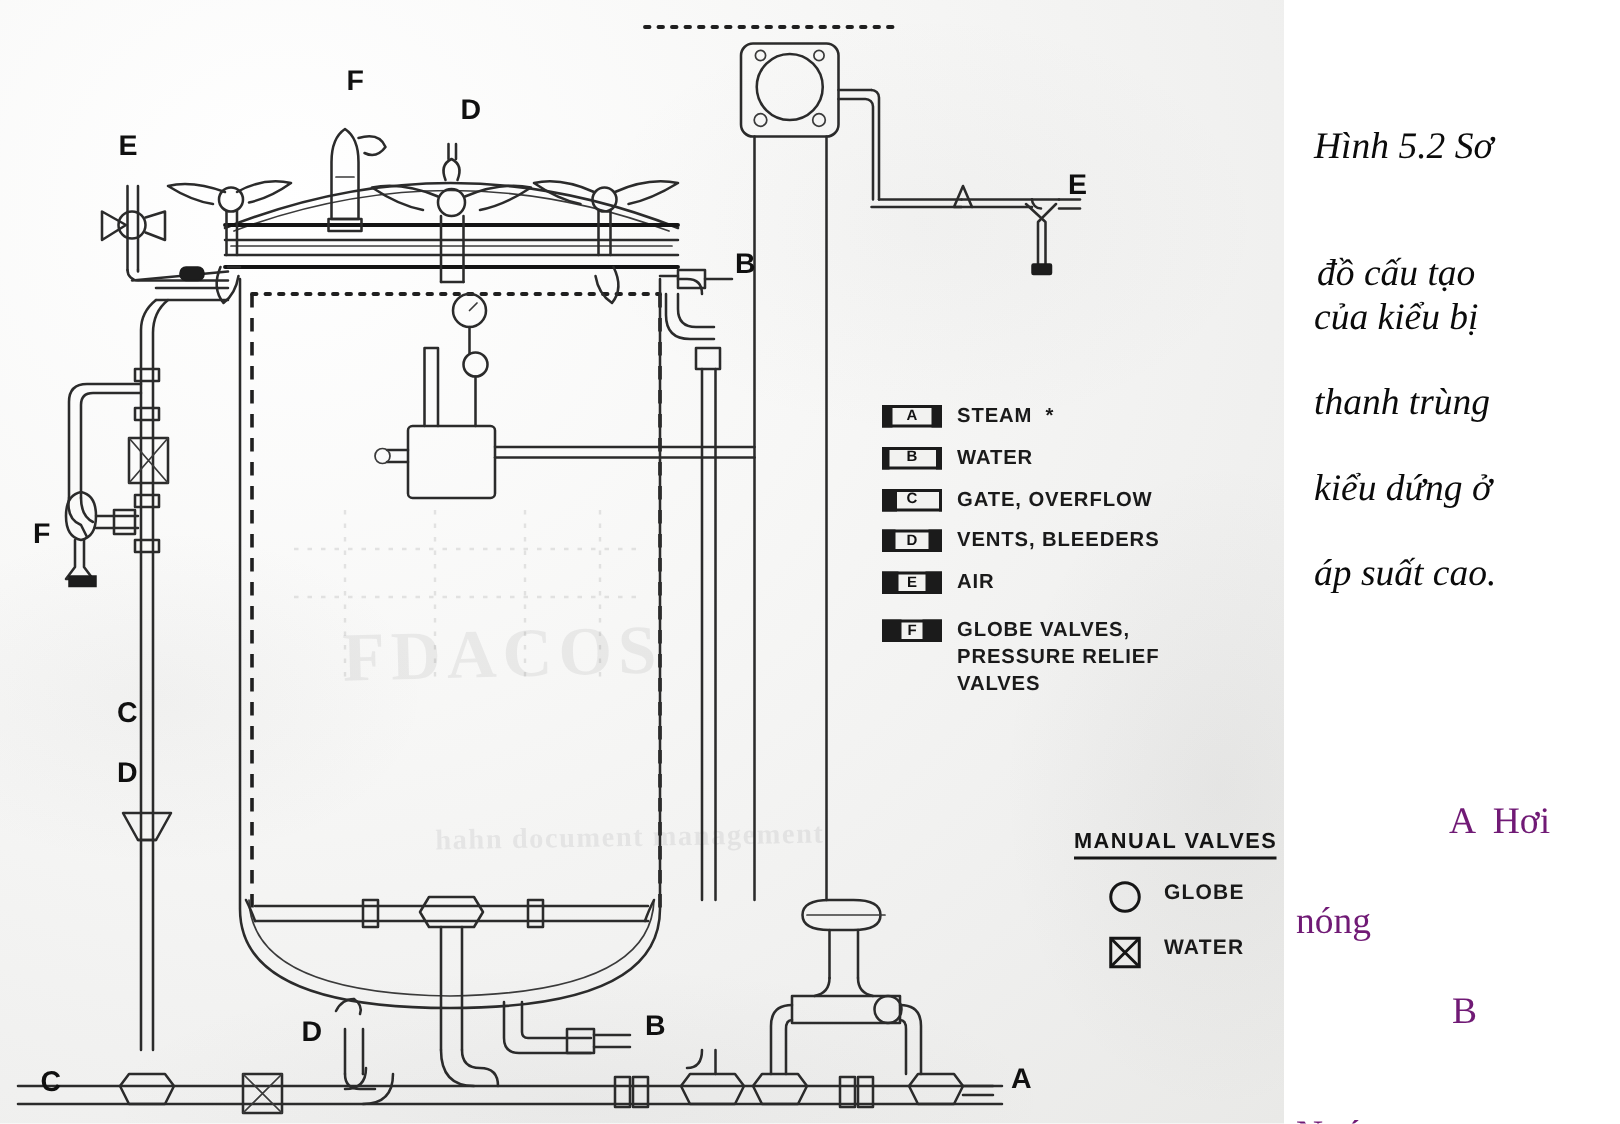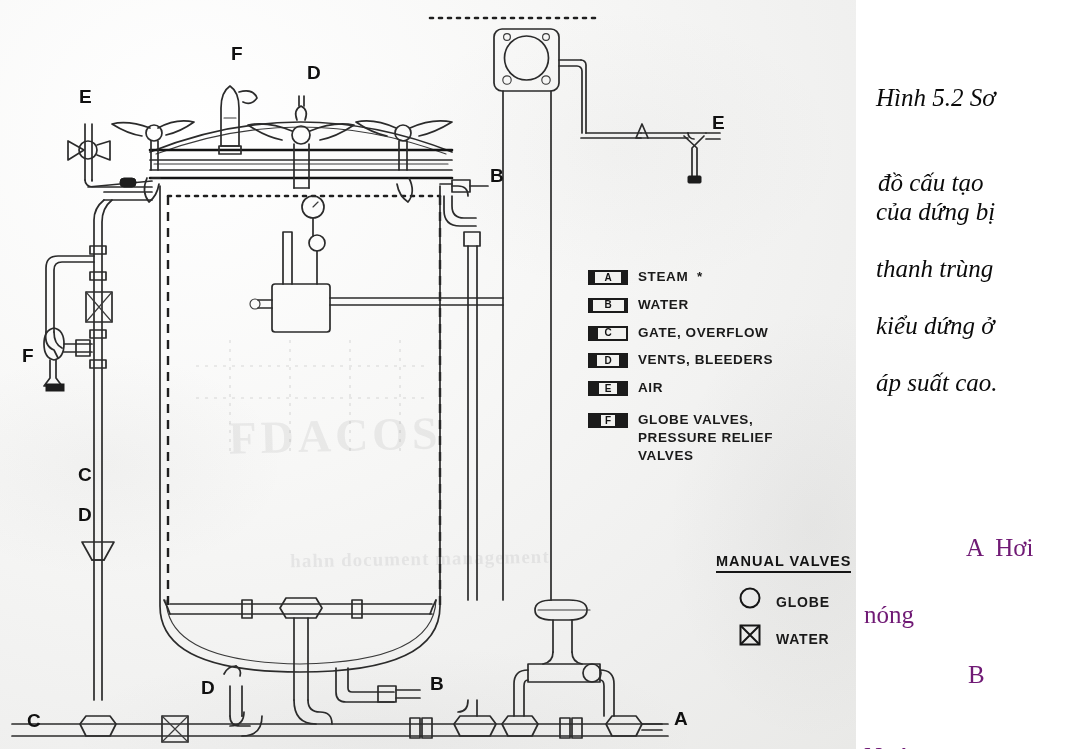--- a/index.html
+++ b/index.html
@@ -71,21 +71,21 @@
     font-family:"Liberation Sans",sans-serif;font-weight:700;font-size:13.5px;
     color:#1a1a1a;letter-spacing:.6px;line-height:1.32;margin-left:10px;
   }
   .leg-txt div{white-space:pre;}
 
   #mvalves{position:absolute;left:684px;top:552px;width:170px;margin-left:32px;}
   #mvalves .mv-title{
     font-family:"Liberation Sans",sans-serif;font-weight:700;font-size:14.5px;color:#141414;
     letter-spacing:1px;border-bottom:2.2px solid #161616;display:inline-block;padding-bottom:2px;
   }
-  .mv-row{display:flex;align-items:flex-end;margin-top:13px;margin-left:22px;}
+  .mv-row{display:flex;align-items:flex-start;margin-top:13px;margin-left:22px;}
   .mv-sym{width:24px;height:24px;flex:0 0 24px;position:relative;}
   .mv-label{
     font-family:"Liberation Sans",sans-serif;font-weight:700;font-size:14px;color:#1a1a1a;
     letter-spacing:.8px;margin-left:14px;
   }
 
   
   #caption{
     position:absolute;left:856px;top:0;width:224px;height:623px;background:#ffffff;
   }
@@ -489,21 +489,21 @@
         </div>
         <div class="mv-label">WATER</div>
       </div>
     </div>
 
   </div>
 
   <div id="caption">
     <div class="cap-line cap-italic" style="left:20px;top:85px;">Hình 5.2 Sơ</div>
     <div class="cap-line cap-italic" style="left:22px;top:142px;margin-top:28px;">đồ cấu tạo</div>
-    <div class="cap-line cap-italic" style="left:20px;top:199px;">của dứng bị</div>
+    <div class="cap-line cap-italic" style="left:20px;top:199px;">của kiểu bị</div>
     <div class="cap-line cap-italic" style="left:20px;top:256px;">thanh trùng</div>
     <div class="cap-line cap-italic" style="left:20px;top:313px;">kiểu dứng ở</div>
     <div class="cap-line cap-italic" style="left:20px;top:370px;">áp suất cao.</div>
 
     <div class="cap-line cap-roman" style="left:110px;top:535px;">A  Hơi</div>
     <div class="cap-line cap-roman" style="left:8px;top:602px;">nóng</div>
     <div class="cap-line cap-roman" style="left:112px;top:662px;">B</div>
     <div class="cap-line cap-roman" style="left:8px;top:744px;">Nước</div>
   </div>
 

